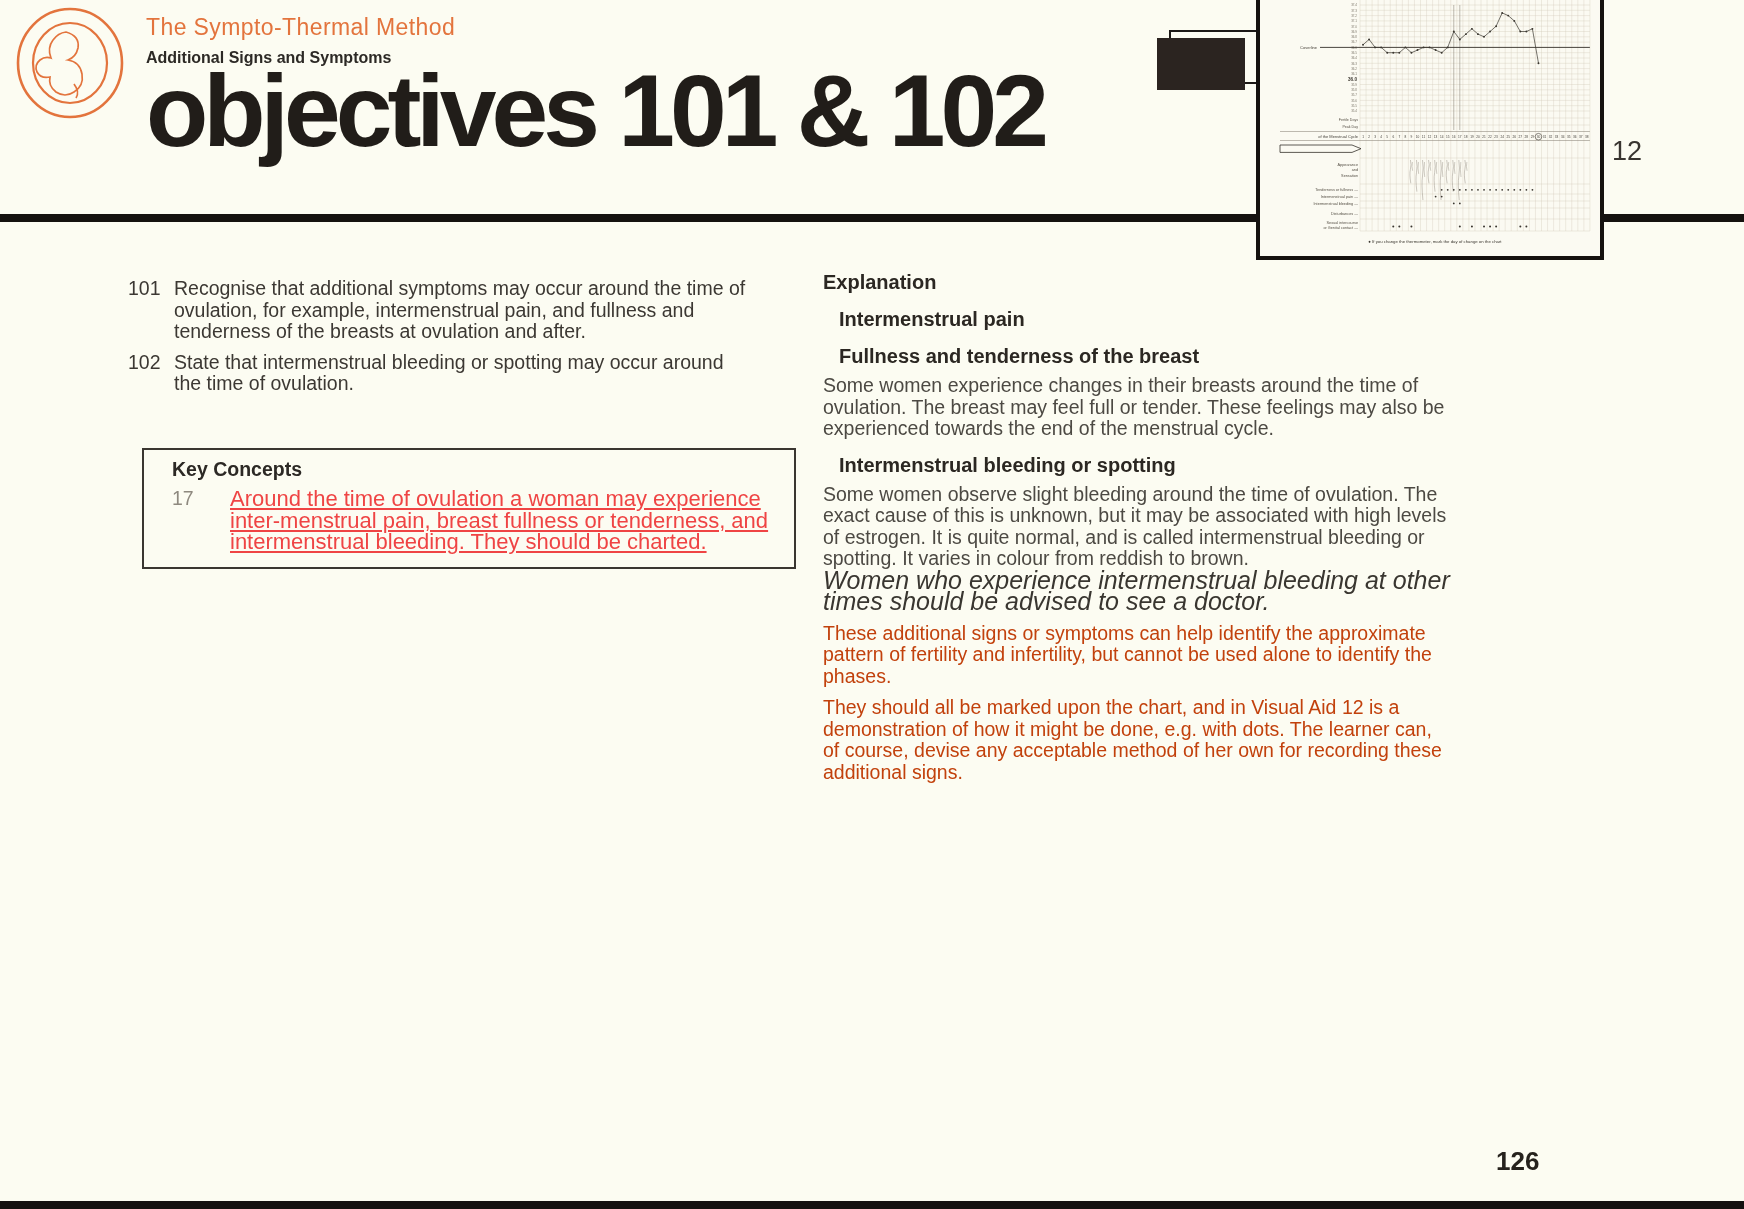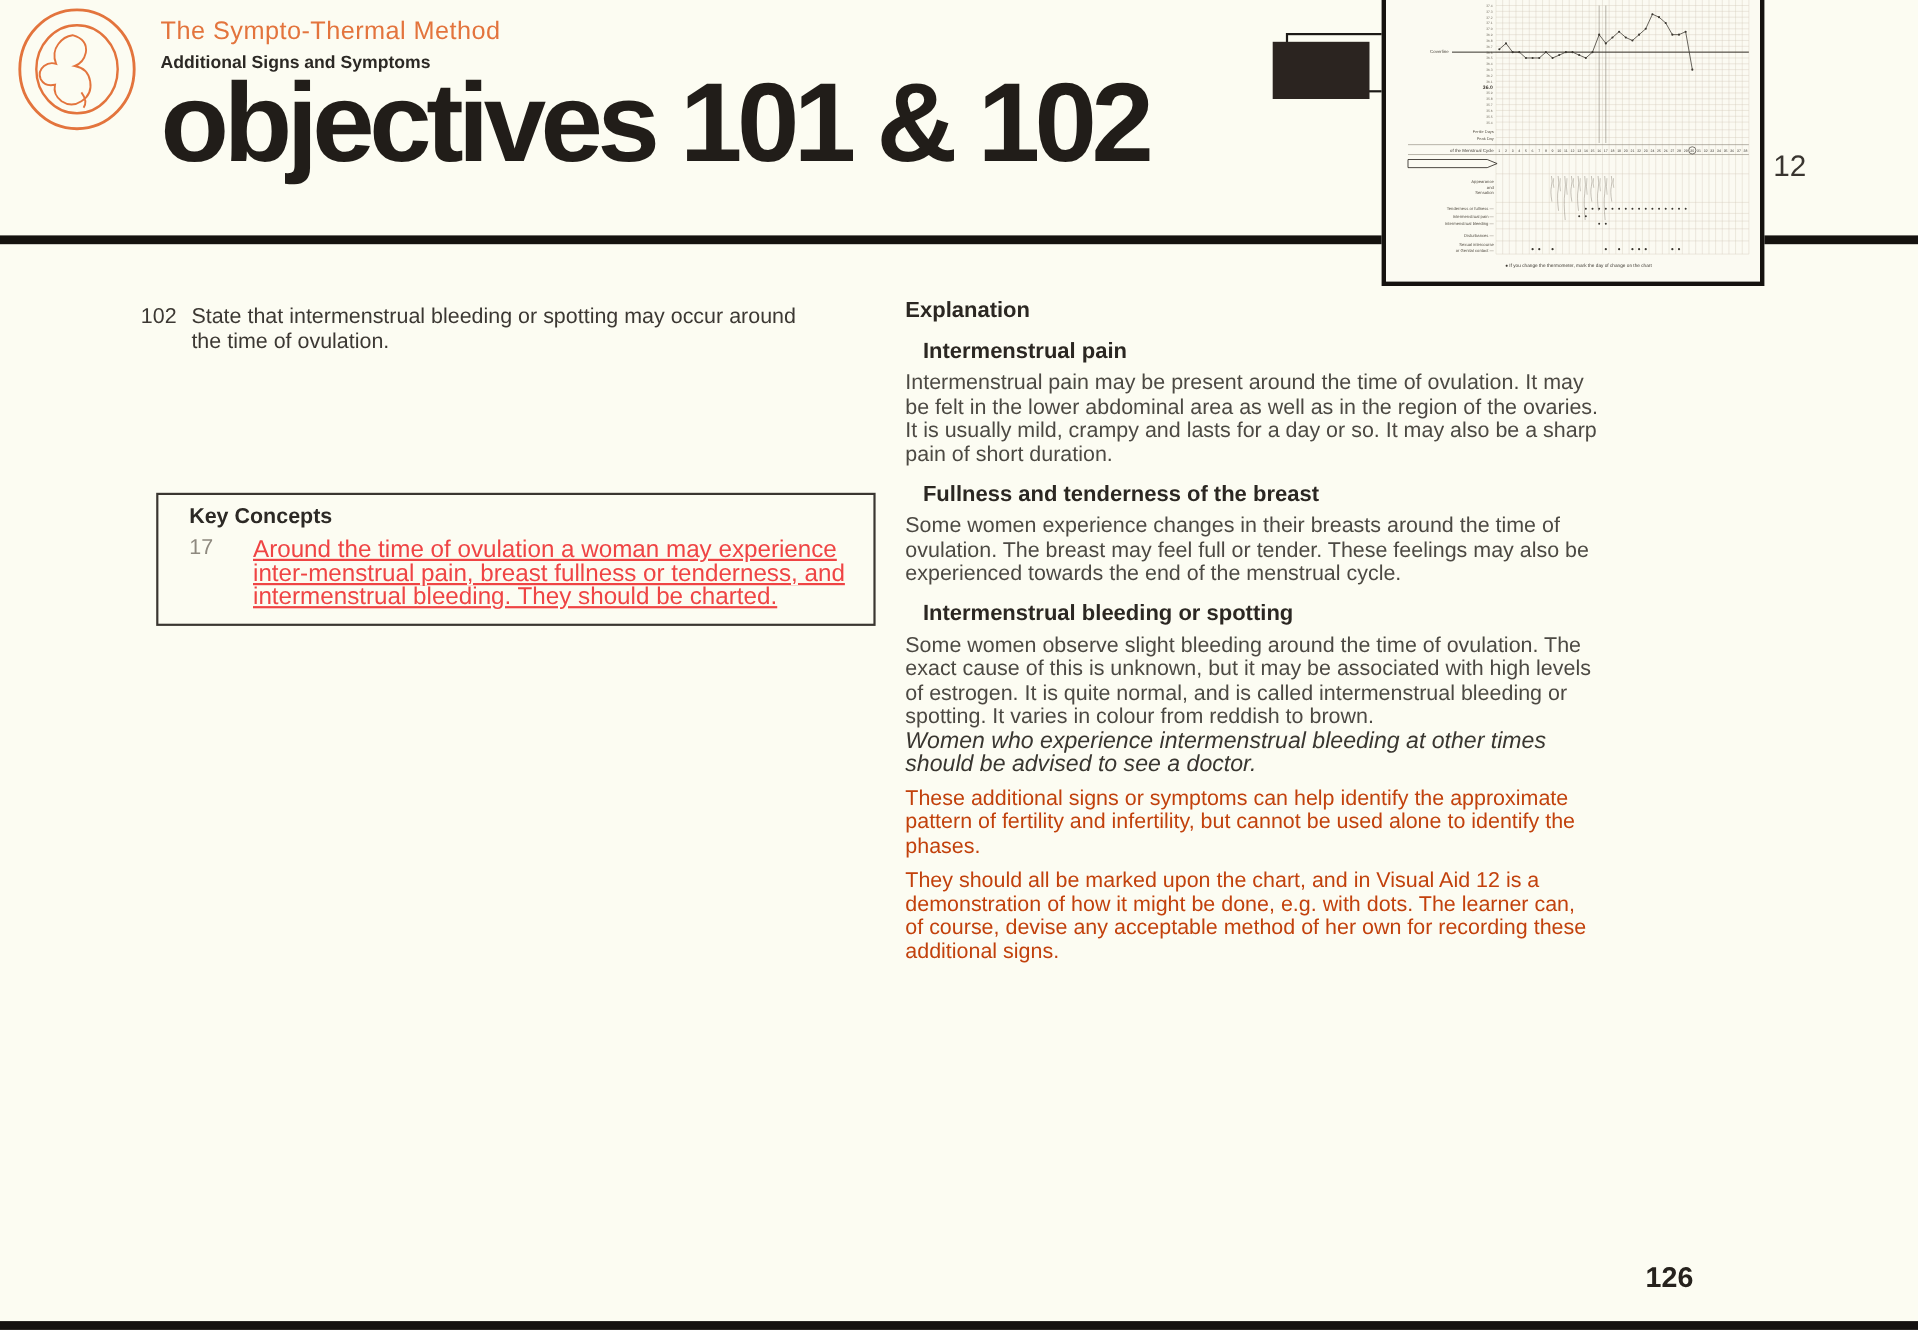--- a/index.html
+++ b/index.html
@@ -45,21 +45,21 @@
   .key-title{font-size:19.5px;font-weight:bold;color:#2c2925;}
   .key-item{display:flex;margin-top:7px;}
   .key-num{width:58px;flex:0 0 58px;font-size:19.5px;line-height:21.5px;color:#8e897f;}
   .key-text{font-size:22px;line-height:21.5px;color:#ef4444;text-decoration:underline;}
 
   
   .explanation{left:823px;top:271px;width:630px;}
   .exp-title{font-size:20px;font-weight:bold;color:#2b2722;margin:0 0 12px 0;}
   .exp-heading{font-size:20px;font-weight:bold;color:#2b2722;margin:14px 0 7px 16px;}
   .exp-body{font-size:19.5px;line-height:21.5px;color:#4c4943;margin:0;}
-  .exp-italic{font-size:21px;line-height:21.5px;color:#393630;font-style:italic;margin:0;}
+  .exp-italic{font-size:25px;line-height:21.5px;color:#393630;font-style:italic;margin:0;}
   .exp-para{font-size:19.5px;line-height:21.5px;color:#c2410c;margin:10px 0 0 0;}
 
   .page-number{left:1496px;top:1146px;font-size:26px;font-weight:bold;color:#26221d;}
 </style>
 </head>
 <body>
 
 <div class="abs logo">
   <svg width="112" height="114" viewBox="0 0 112 114">
     <ellipse cx="56" cy="57" rx="52" ry="54" fill="none" stroke="#e3743d" stroke-width="2.6"></ellipse>
@@ -308,39 +308,42 @@
       <circle cx="236.125" cy="228.5" r="1" fill="#3a362f"></circle>
       <circle cx="260.325" cy="228.5" r="1" fill="#3a362f"></circle>
       <circle cx="266.375" cy="228.5" r="1" fill="#3a362f"></circle>
       <text x="174.95" y="244.5" text-anchor="middle" font-size="4.3" fill="#3a362f">● If you change the thermometer, mark the day of change on the chart</text>
     </svg>
 </div>
 <div class="abs va-number">12</div>
 
 <div class="abs objectives-list">
   <div class="objective-item">
+    <div class="objective-num">101</div>
+    <div class="objective-text">Recognise that additional symptoms may occur around the time of ovulation, for example, intermenstrual pain, and fullness and tenderness of the breasts at ovulation and after.</div>
+  </div>
+  <div class="objective-item">
     <div class="objective-num">102</div>
     <div class="objective-text">State that intermenstrual bleeding or spotting may occur around the time of ovulation.</div>
   </div>
 </div>
 
 <div class="abs key-box">
   <div class="key-title">Key Concepts</div>
   <div class="key-item">
     <div class="key-num">17</div>
     <div class="key-text">Around the time of ovulation a woman may experience inter-menstrual pain, breast fullness or tenderness, and intermenstrual bleeding. They should be charted.</div>
   </div>
 </div>
 
 <div class="abs explanation">
   <div class="exp-title">Explanation</div>
 
   <div>
     <div class="exp-heading">Intermenstrual pain</div>
-    <div class="exp-body">Intermenstrual pain may be present around the time of ovulation. It may be felt in the lower abdominal area as well as in the region of the ovaries. It is usually mild, crampy and lasts for a day or so. It may also be a sharp pain of short duration.</div>
   </div>
 
   <div>
     <div class="exp-heading">Fullness and tenderness of the breast</div>
     <div class="exp-body">Some women experience changes in their breasts around the time of ovulation. The breast may feel full or tender. These feelings may also be experienced towards the end of the menstrual cycle.</div>
   </div>
 
   <div>
     <div class="exp-heading">Intermenstrual bleeding or spotting</div>
     <div class="exp-body">Some  women observe slight bleeding around the time of ovulation. The exact cause of this is unknown, but it may be associated with high levels of estrogen. It is quite normal, and is called intermenstrual bleeding or spotting. It varies in colour from reddish to brown.</div>

